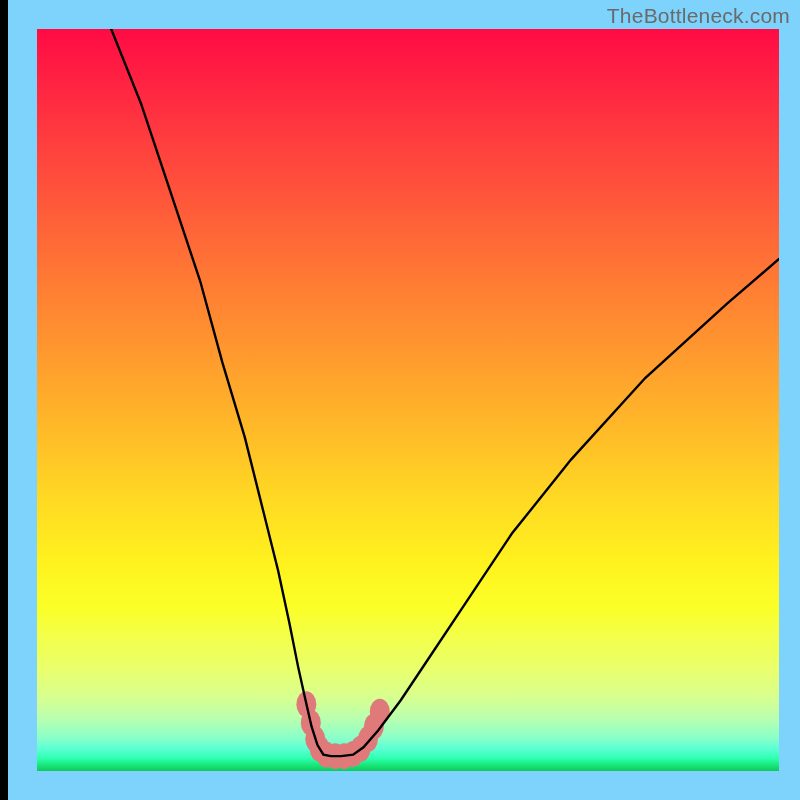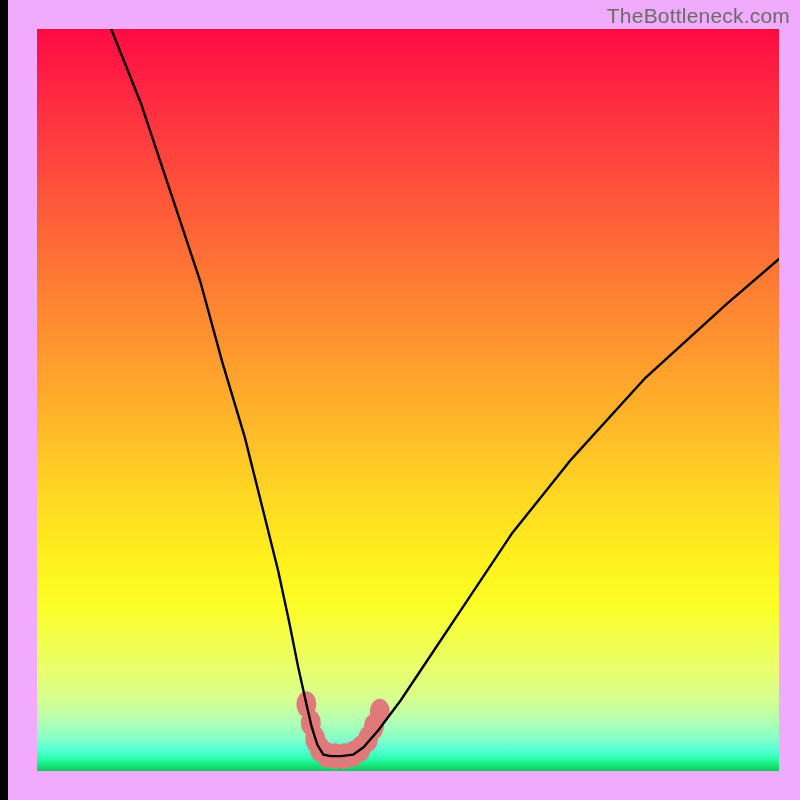--- a/index.html
+++ b/index.html
@@ -7,21 +7,21 @@
     padding: 0;
     width: 800px;
     height: 800px;
     overflow: hidden;
     background: #000;
     font-family: Arial, Helvetica, sans-serif;
   }
   .frame {
     position: absolute;
     inset: 0;
-    background: #f0abfc;
+    background: #7dd3fc;
     margin-left: 8px;
   }
   .plot {
     position: absolute;
     left: 29px;
     top: 29px;
     width: 742px;
     height: 742px;
     overflow: hidden;
   }

